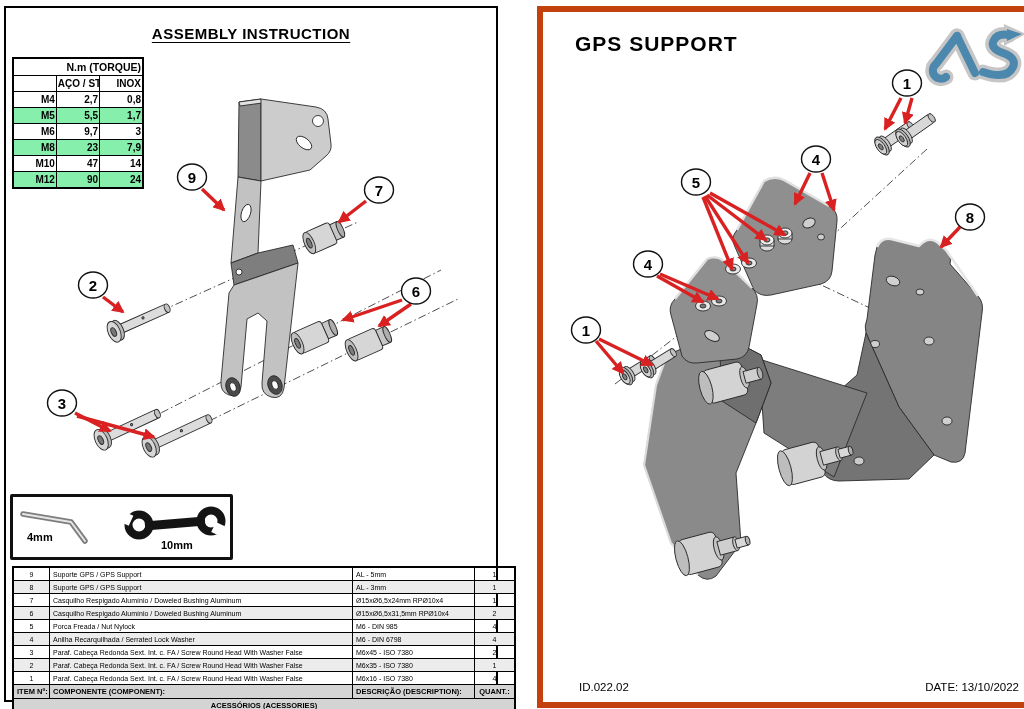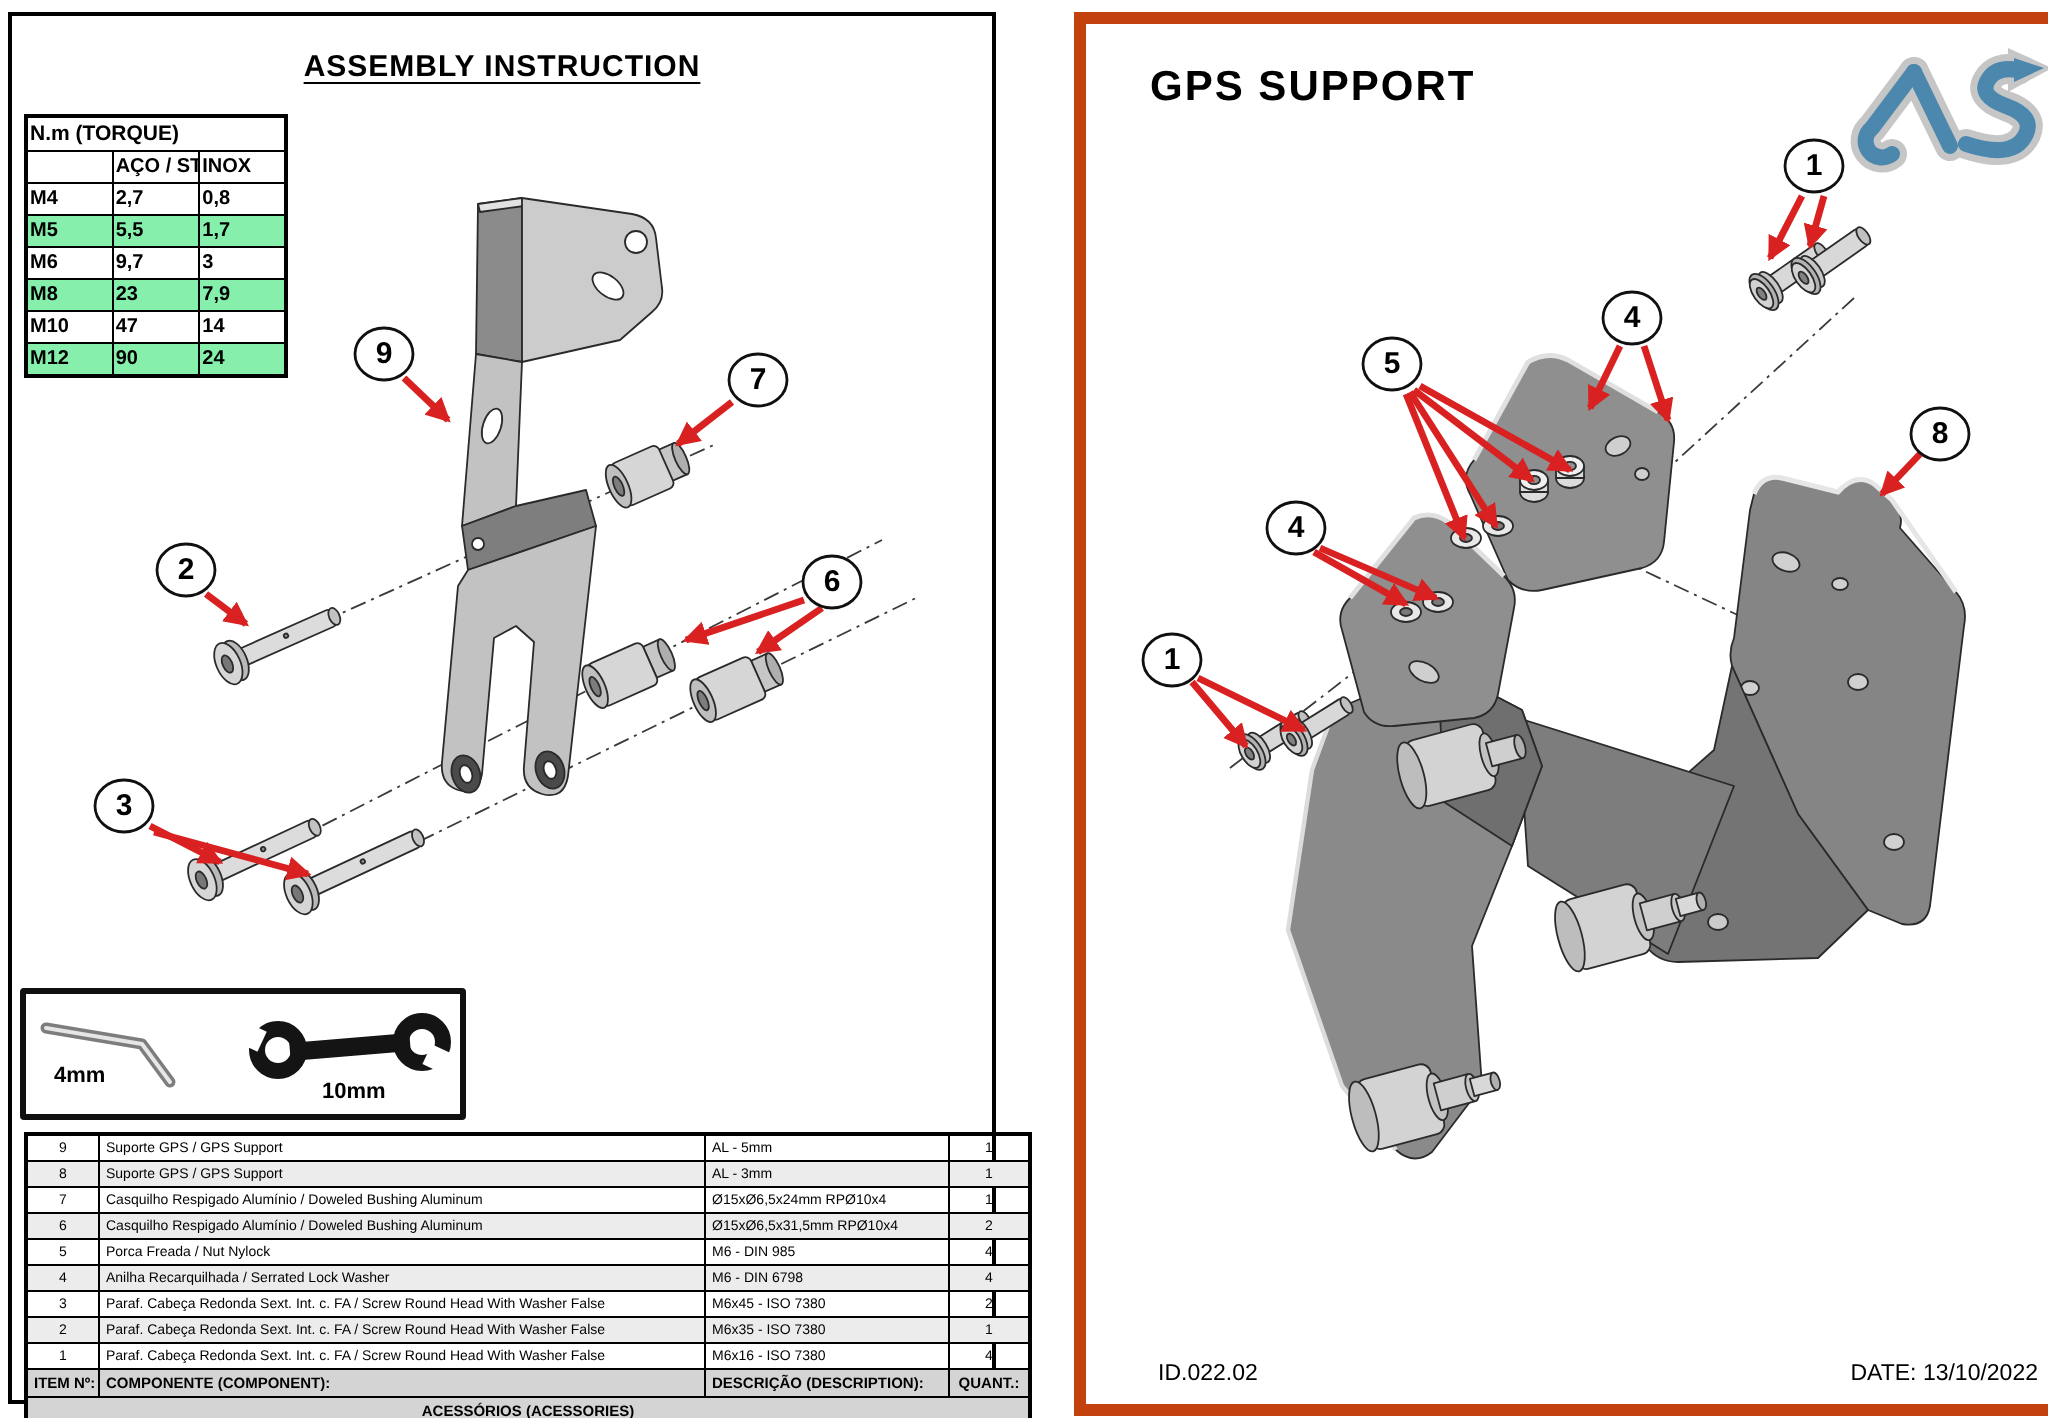--- a/index.html
+++ b/index.html
@@ -19,21 +19,21 @@
   }
   .gps-title{
     position:absolute;top:20px;left:32px;font-size:21px;font-weight:bold;letter-spacing:1px;
   }
 
   table{border-collapse:collapse;position:absolute;table-layout:fixed;}
   td,th{border:1px solid #000;overflow:hidden;white-space:nowrap;}
 
   
   .torque{left:6px;top:49px;width:132px;font-size:10px;font-weight:bold;border:2px solid #000;}
-  .torque td,.torque th{text-align:left;height:15px;padding:0 1px;}
+  .torque td,.torque th{text-align:right;height:15px;padding:0 1px;}
   .torque .c0{width:28px;} .torque .c1{width:58px;} .torque .c2{width:46px;margin-left:12px;}
   .torque tr.shade td{background:#86efac;}
   .torque .ttl{height:16px;font-size:10.5px;}
 
   
   .parts{left:6px;top:558px;width:473px;font-size:7px;border:2px solid #000;}
   .parts td{height:12px;padding:0 3px;}
   .parts .ci{width:29px;text-align:center;}
   .parts .cc{width:296px;text-align:left;}
   .parts .cd{width:115px;text-align:left;margin-top:48px;}

